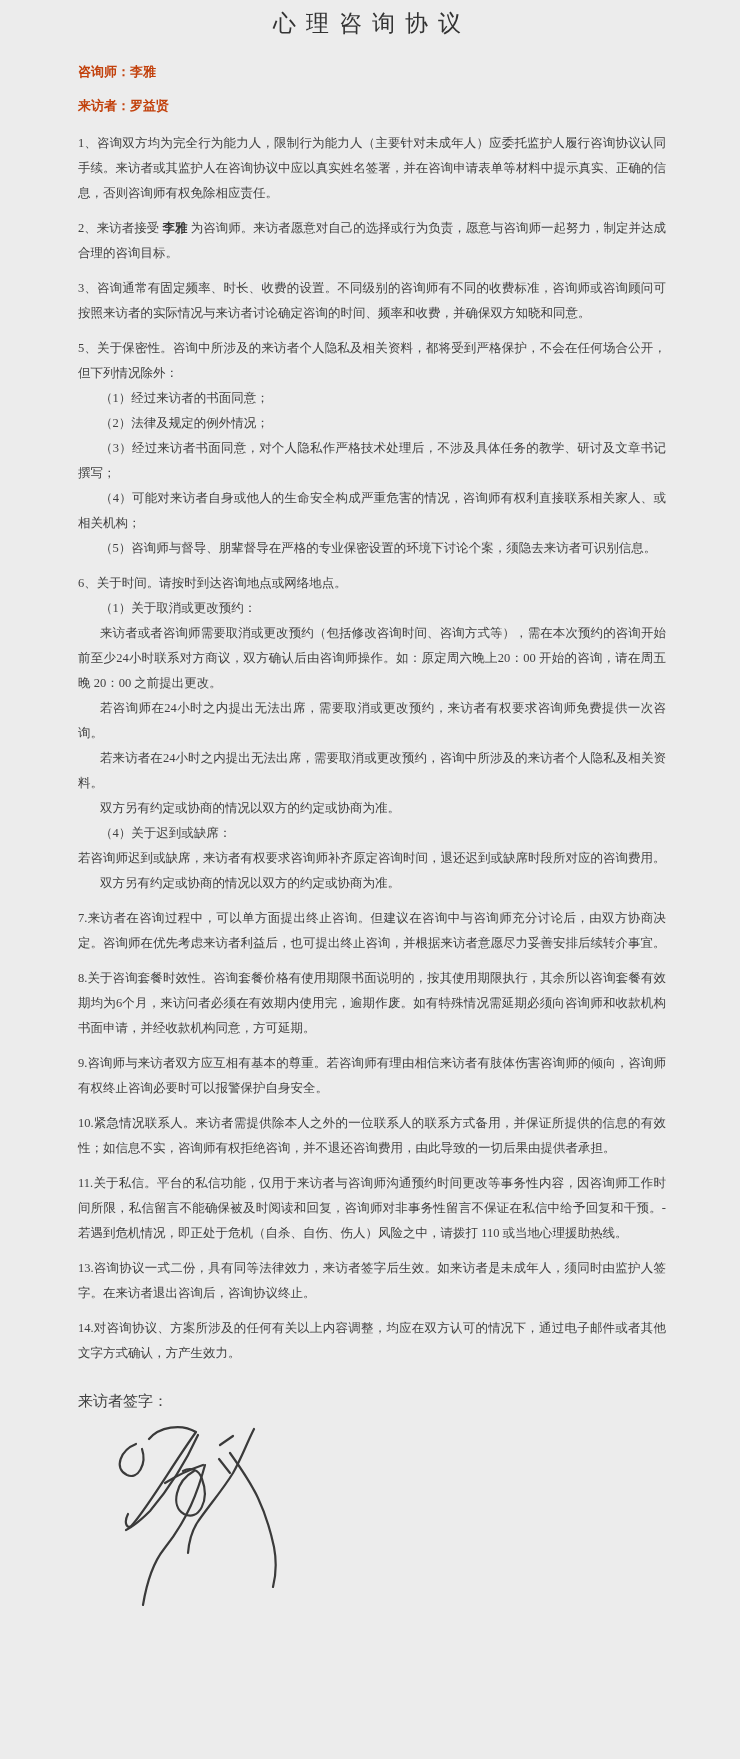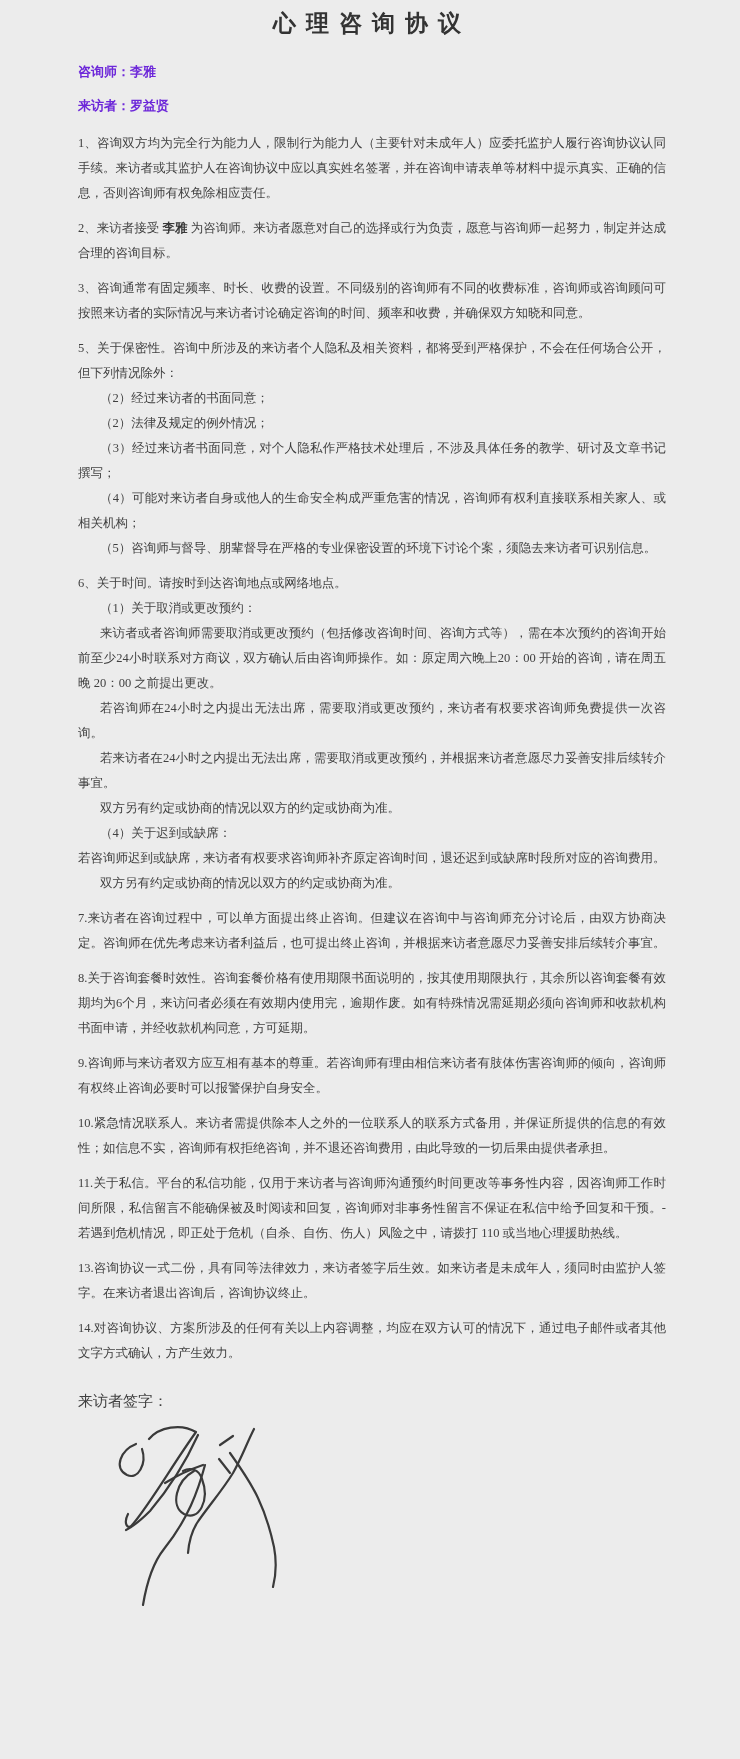--- a/index.html
+++ b/index.html
@@ -12,32 +12,32 @@
     overflow: hidden;
     background: #ececec;
     color: #3f3f3f;
     font-family: "Liberation Sans", "DejaVu Sans", sans-serif;
   }
   .page {
     padding: 8px 74px 0 78px;
   }
   h1.doc-title {
     font-size: 23px;
-    font-weight: 700;
+    font-weight: 400;
     letter-spacing: 10px;
     text-align: center;
     color: #333333;
     margin: 0 0 24px 0;
   }
   .party {
     font-size: 13px;
     font-weight: bold;
     margin: 0 0 17px 0;
     line-height: 17px;
-    color: #6d28d9;
+    color: #c2410c;
   }
   .clause {
     font-size: 12.5px;
     line-height: 25px;
     margin: 0 0 10px 0;
     text-align: justify;
   }
   .clause p {
     margin: 0;
     font-family: Liberation Serif, serif;
@@ -82,33 +82,33 @@
       <p><span>2、来访者接受 </span><span class="bold-name">李雅</span><span> 为咨询师。来访者愿意对自己的选择或行为负责，愿意与咨询师一起努力，制定并达成合理的咨询目标。</span></p>
     </div>
 
   <div class="clause">
       <p>3、咨询通常有固定频率、时长、收费的设置。不同级别的咨询师有不同的收费标准，咨询师或咨询顾问可按照来访者的实际情况与来访者讨论确定咨询的时间、频率和收费，并确保双方知晓和同意。</p>
     </div>
 
 
   <div class="clause">
     <p>5、关于保密性。咨询中所涉及的来访者个人隐私及相关资料，都将受到严格保护，不会在任何场合公开，但下列情况除外：</p>
-    <p class="indent">（2）经过来访者的书面同意；</p>
+    <p class="indent">（1）经过来访者的书面同意；</p>
     <p class="indent">（2）法律及规定的例外情况；</p>
     <p class="indent">（3）经过来访者书面同意，对个人隐私作严格技术处理后，不涉及具体任务的教学、研讨及文章书记撰写；</p>
     <p class="indent">（4）可能对来访者自身或他人的生命安全构成严重危害的情况，咨询师有权利直接联系相关家人、或相关机构；</p>
     <p class="indent">（5）咨询师与督导、朋辈督导在严格的专业保密设置的环境下讨论个案，须隐去来访者可识别信息。</p>
   </div>
 
   <div class="clause">
     <p>6、关于时间。请按时到达咨询地点或网络地点。</p>
     <p class="indent">（1）关于取消或更改预约：</p>
     <p class="indent">来访者或者咨询师需要取消或更改预约（包括修改咨询时间、咨询方式等），需在本次预约的咨询开始前至少24小时联系对方商议，双方确认后由咨询师操作。如：原定周六晚上20：00 开始的咨询，请在周五晚 20：00 之前提出更改。</p>
     <p class="indent">若咨询师在24小时之内提出无法出席，需要取消或更改预约，来访者有权要求咨询师免费提供一次咨询。</p>
-    <p class="indent">若来访者在24小时之内提出无法出席，需要取消或更改预约，并根据来访者意愿尽力妥善安排后续转介事宜。</p>
+    <p class="indent">若来访者在24小时之内提出无法出席，需要取消或更改预约，咨询中所涉及的来访者个人隐私及相关资料。</p>
     <p class="indent">双方另有约定或协商的情况以双方的约定或协商为准。</p>
     <p class="indent">（4）关于迟到或缺席：</p>
     <p>若咨询师迟到或缺席，来访者有权要求咨询师补齐原定咨询时间，退还迟到或缺席时段所对应的咨询费用。</p>
     <p class="indent">双方另有约定或协商的情况以双方的约定或协商为准。</p>
   </div>
 
   <div class="clause">
       <p>7.来访者在咨询过程中，可以单方面提出终止咨询。但建议在咨询中与咨询师充分讨论后，由双方协商决定。咨询师在优先考虑来访者利益后，也可提出终止咨询，并根据来访者意愿尽力妥善安排后续转介事宜。</p>
     </div>
 

